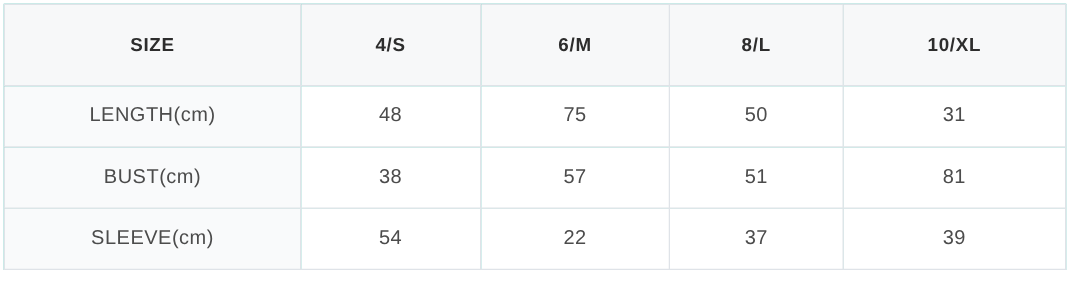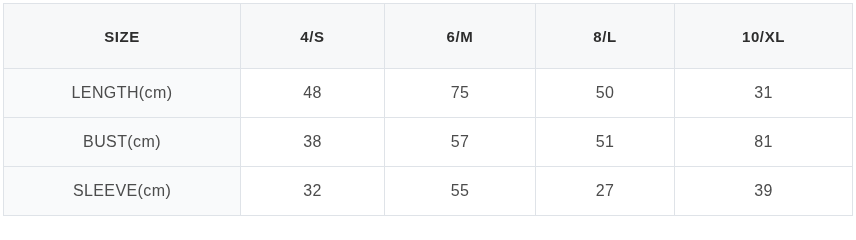--- a/index.html
+++ b/index.html
@@ -103,20 +103,20 @@
       </tr>
       <tr class="data-row">
         <td class="row-label">BUST(cm)</td>
         <td>38</td>
         <td>57</td>
         <td>51</td>
         <td>81</td>
       </tr>
       <tr class="data-row">
         <td class="row-label">SLEEVE(cm)</td>
-        <td>32</td>
-        <td>55</td>
-        <td>27</td>
+        <td>54</td>
+        <td>22</td>
+        <td>37</td>
         <td>39</td>
       </tr>
     </tbody>
   </table>
 </div>
 
 </body></html>

